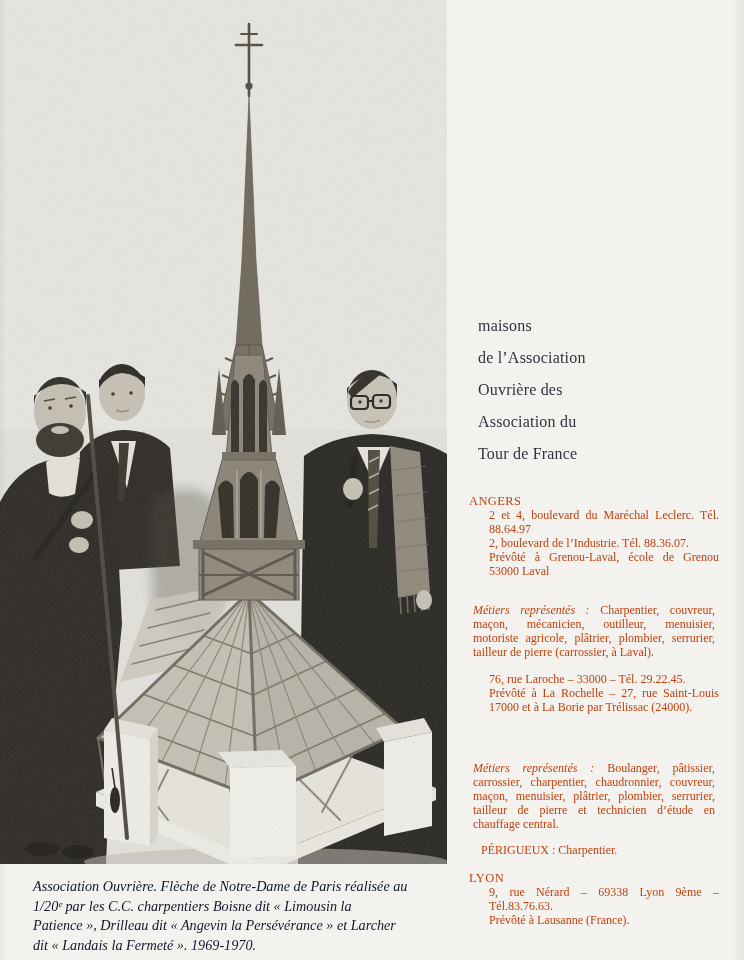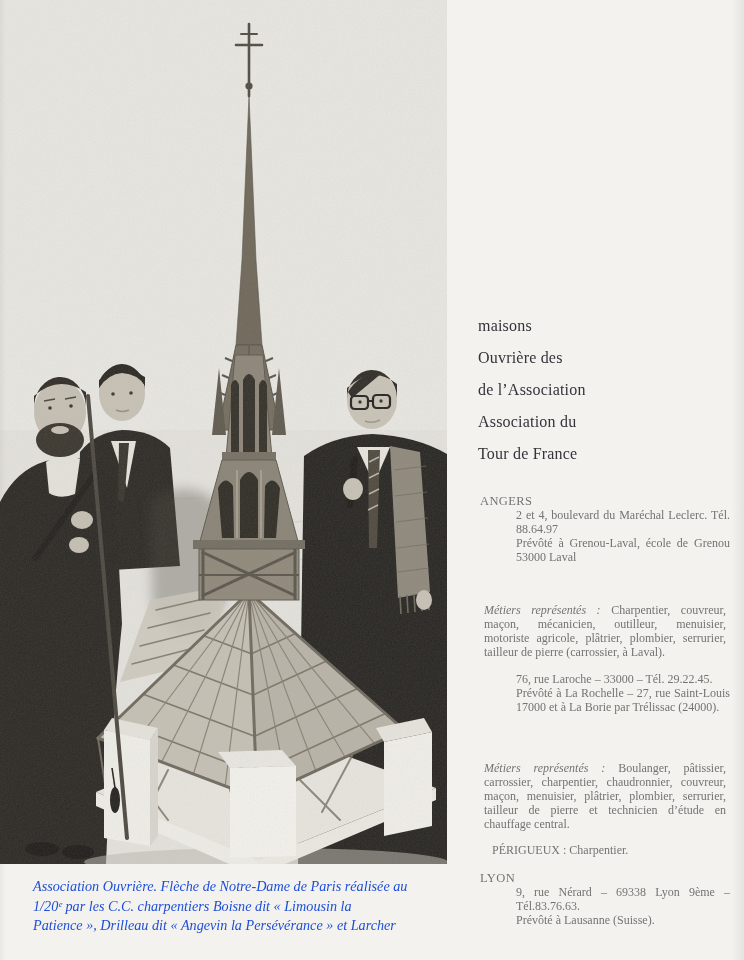--- a/index.html
+++ b/index.html
@@ -9,29 +9,29 @@
     font-family:"Liberation Serif","DejaVu Serif",serif;
     color:#3a3940;
     -webkit-font-smoothing:antialiased;
   }
   .photo{position:absolute;left:0;top:0;width:447px;height:864px;}
   .photo svg{display:block;width:100%;height:100%;}
   .heading{
     position:absolute;left:478px;top:310px;width:260px;
     font-size:16px;line-height:32px;color:#34333a;letter-spacing:.2px;
   }
-  .sec{position:absolute;left:480px;width:250px;font-size:12px;line-height:14px;color:#737373;}
+  .sec{position:absolute;left:469px;width:250px;font-size:12px;line-height:14px;color:#c2410c;}
   .city{font-size:12.5px;letter-spacing:.4px;margin:0;}
-  .addr{margin:0 0 0 36px;text-align:justify;}
+  .addr{margin:0 0 0 20px;text-align:justify;}
   .metiers{margin:4px;text-align:justify;}
   .metiers .lbl{font-style:italic;}
   .xline{margin:12px;}
   .caption{
     position:absolute;left:33px;top:877px;width:442px;
-    font-style:italic;font-size:14.2px;line-height:19.5px;color:#1d4ed8;
+    font-style:italic;font-size:14.2px;line-height:19.5px;color:#0f172a;
   }
   .page-edge{
     position:absolute;right:0;top:0;width:12px;height:100%;
     background:linear-gradient(to right,rgba(60,58,52,0),rgba(60,58,52,.08));
     pointer-events:none;
   }
   .gutter-shade{
     position:absolute;left:0;top:0;width:6px;height:100%;
     background:linear-gradient(to right,rgba(60,58,52,.05),rgba(60,58,52,0));
     pointer-events:none;
@@ -182,52 +182,54 @@
       <line x1="112" y1="768" x2="115" y2="788" stroke="#23211d" stroke-width="1.6"></line>
       <ellipse cx="115" cy="800" rx="5" ry="13" fill="#23211d"></ellipse>
     </g>
 
     <rect x="0" y="0" width="447" height="864" filter="url(#grain)" opacity=".5"></rect>
   </svg>
 </div>
 
 <div class="heading">
   <div>maisons</div>
+  <div>de l’Association</div>
   <div>Ouvrière des</div>
-  <div>de l’Association</div>
   <div>Association du</div>
   <div>Tour de France</div>
 </div>
 
 <div class="sec" style="top:494px">
   <p class="city">ANGERS</p>
   <p class="addr">2 et 4, boulevard du Maréchal Leclerc. Tél. 88.64.97</p>
+  <p class="addr">2, boulevard de l’Industrie. Tél. 88.36.07.</p>
   <p class="addr">Prévôté à Grenou-Laval, école de Grenou 53000 Laval</p>
 </div>
 
 <div class="sec" style="top:599px">
   <p class="metiers"><span class="lbl">Métiers représentés :</span><span> Charpentier, couvreur, maçon, mécanicien, outilleur, menuisier, motoriste agricole, plâtrier, plombier, serrurier, tailleur de pierre (carrossier, à Laval).</span></p>
 </div>
 
 <div class="sec" style="top:672px">
   <p class="addr">76, rue Laroche – 33000 – Tél. 29.22.45.</p>
   <p class="addr">Prévôté à La Rochelle – 27, rue Saint-Louis 17000 et à La Borie par Trélissac (24000).</p>
 </div>
 
 <div class="sec" style="top:757px">
   <p class="metiers"><span class="lbl">Métiers représentés :</span><span> Boulanger, pâtissier, carrossier, charpentier, chaudronnier, couvreur, maçon, menuisier, plâtrier, plombier, serrurier, tailleur de pierre et technicien d’étude en chauffage central.</span></p>
   <p class="xline">PÉRIGUEUX : Charpentier.</p>
 </div>
 
 <div class="sec" style="top:871px">
   <p class="city">LYON</p>
   <p class="addr">9, rue Nérard – 69338 Lyon 9ème – Tél.83.76.63.</p>
-  <p class="addr">Prévôté à Lausanne (Suisse).</p>
+  <p class="addr">Prévôté à Lausanne (France).</p>
 </div>
 
 <div class="caption">
   <div>Association Ouvrière. Flèche de Notre-Dame de Paris réalisée au</div>
   <div>1/20ᵉ par les C.C. charpentiers Boisne dit « Limousin la</div>
   <div>Patience », Drilleau dit « Angevin la Persévérance » et Larcher</div>
+  <div>dit « Landais la Fermeté ». 1969-1970.</div>
 </div>
 
 <div class="page-edge"></div>
 <div class="gutter-shade"></div>
 
 </body></html>

